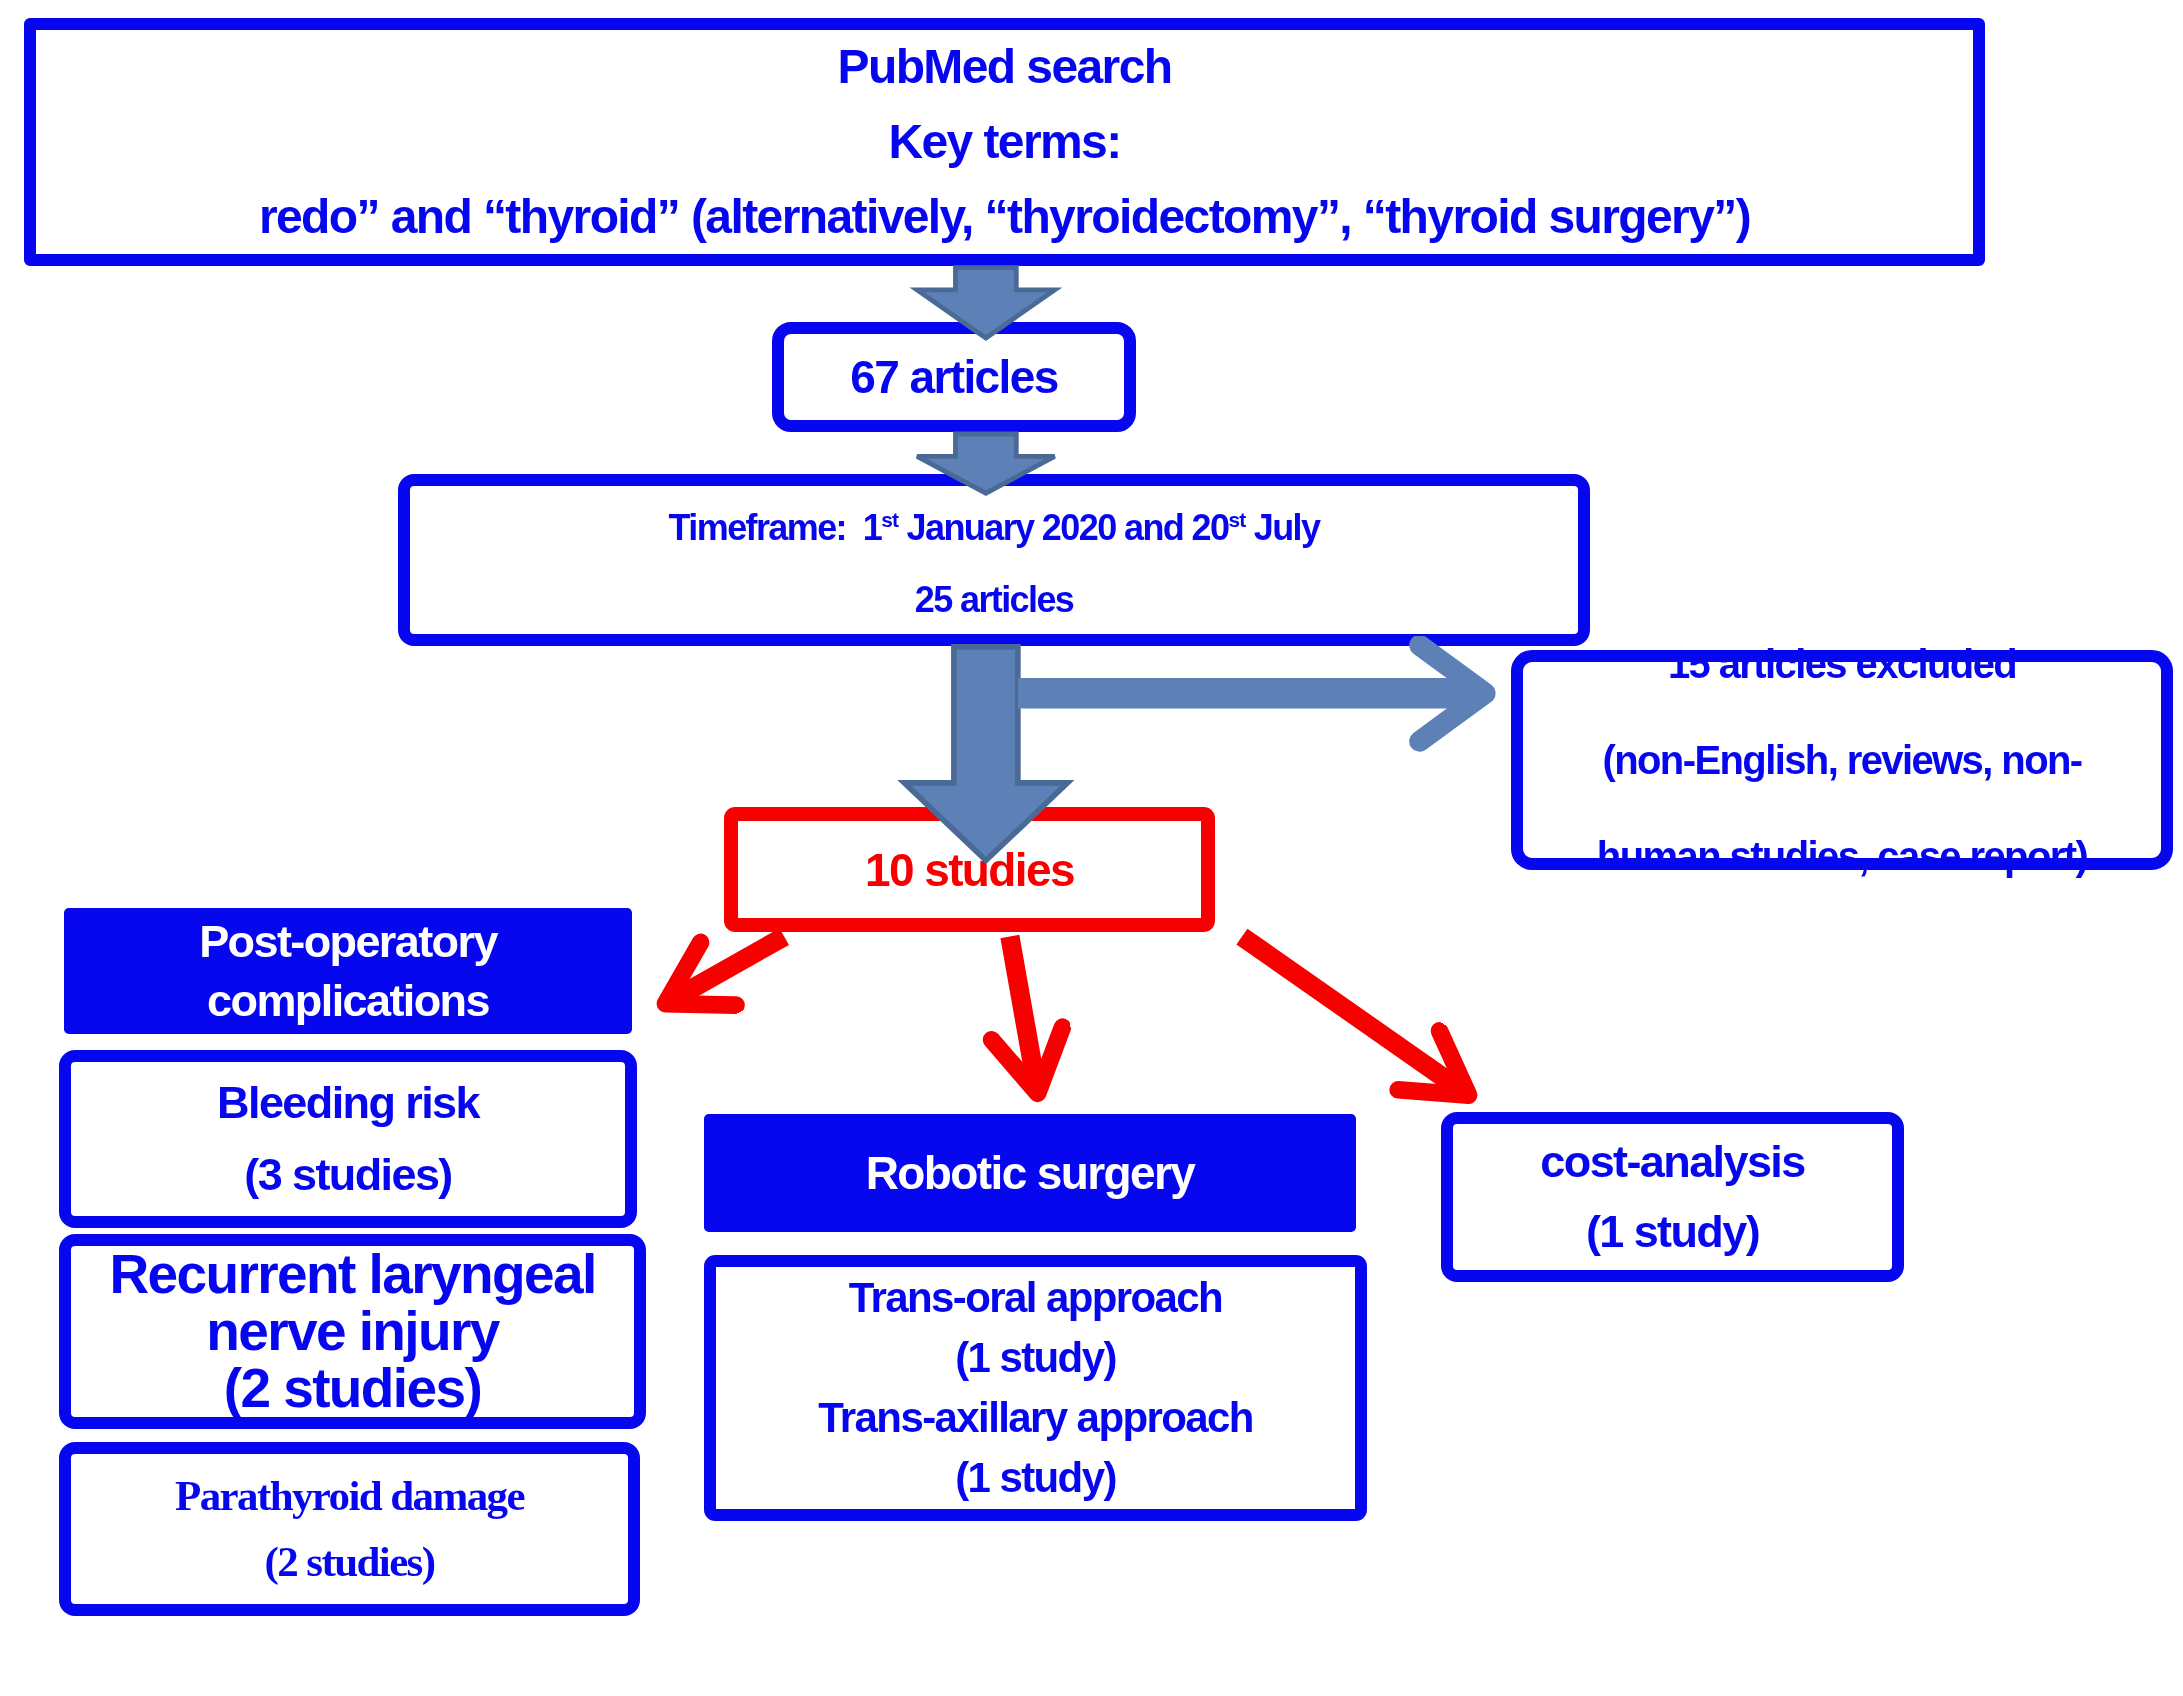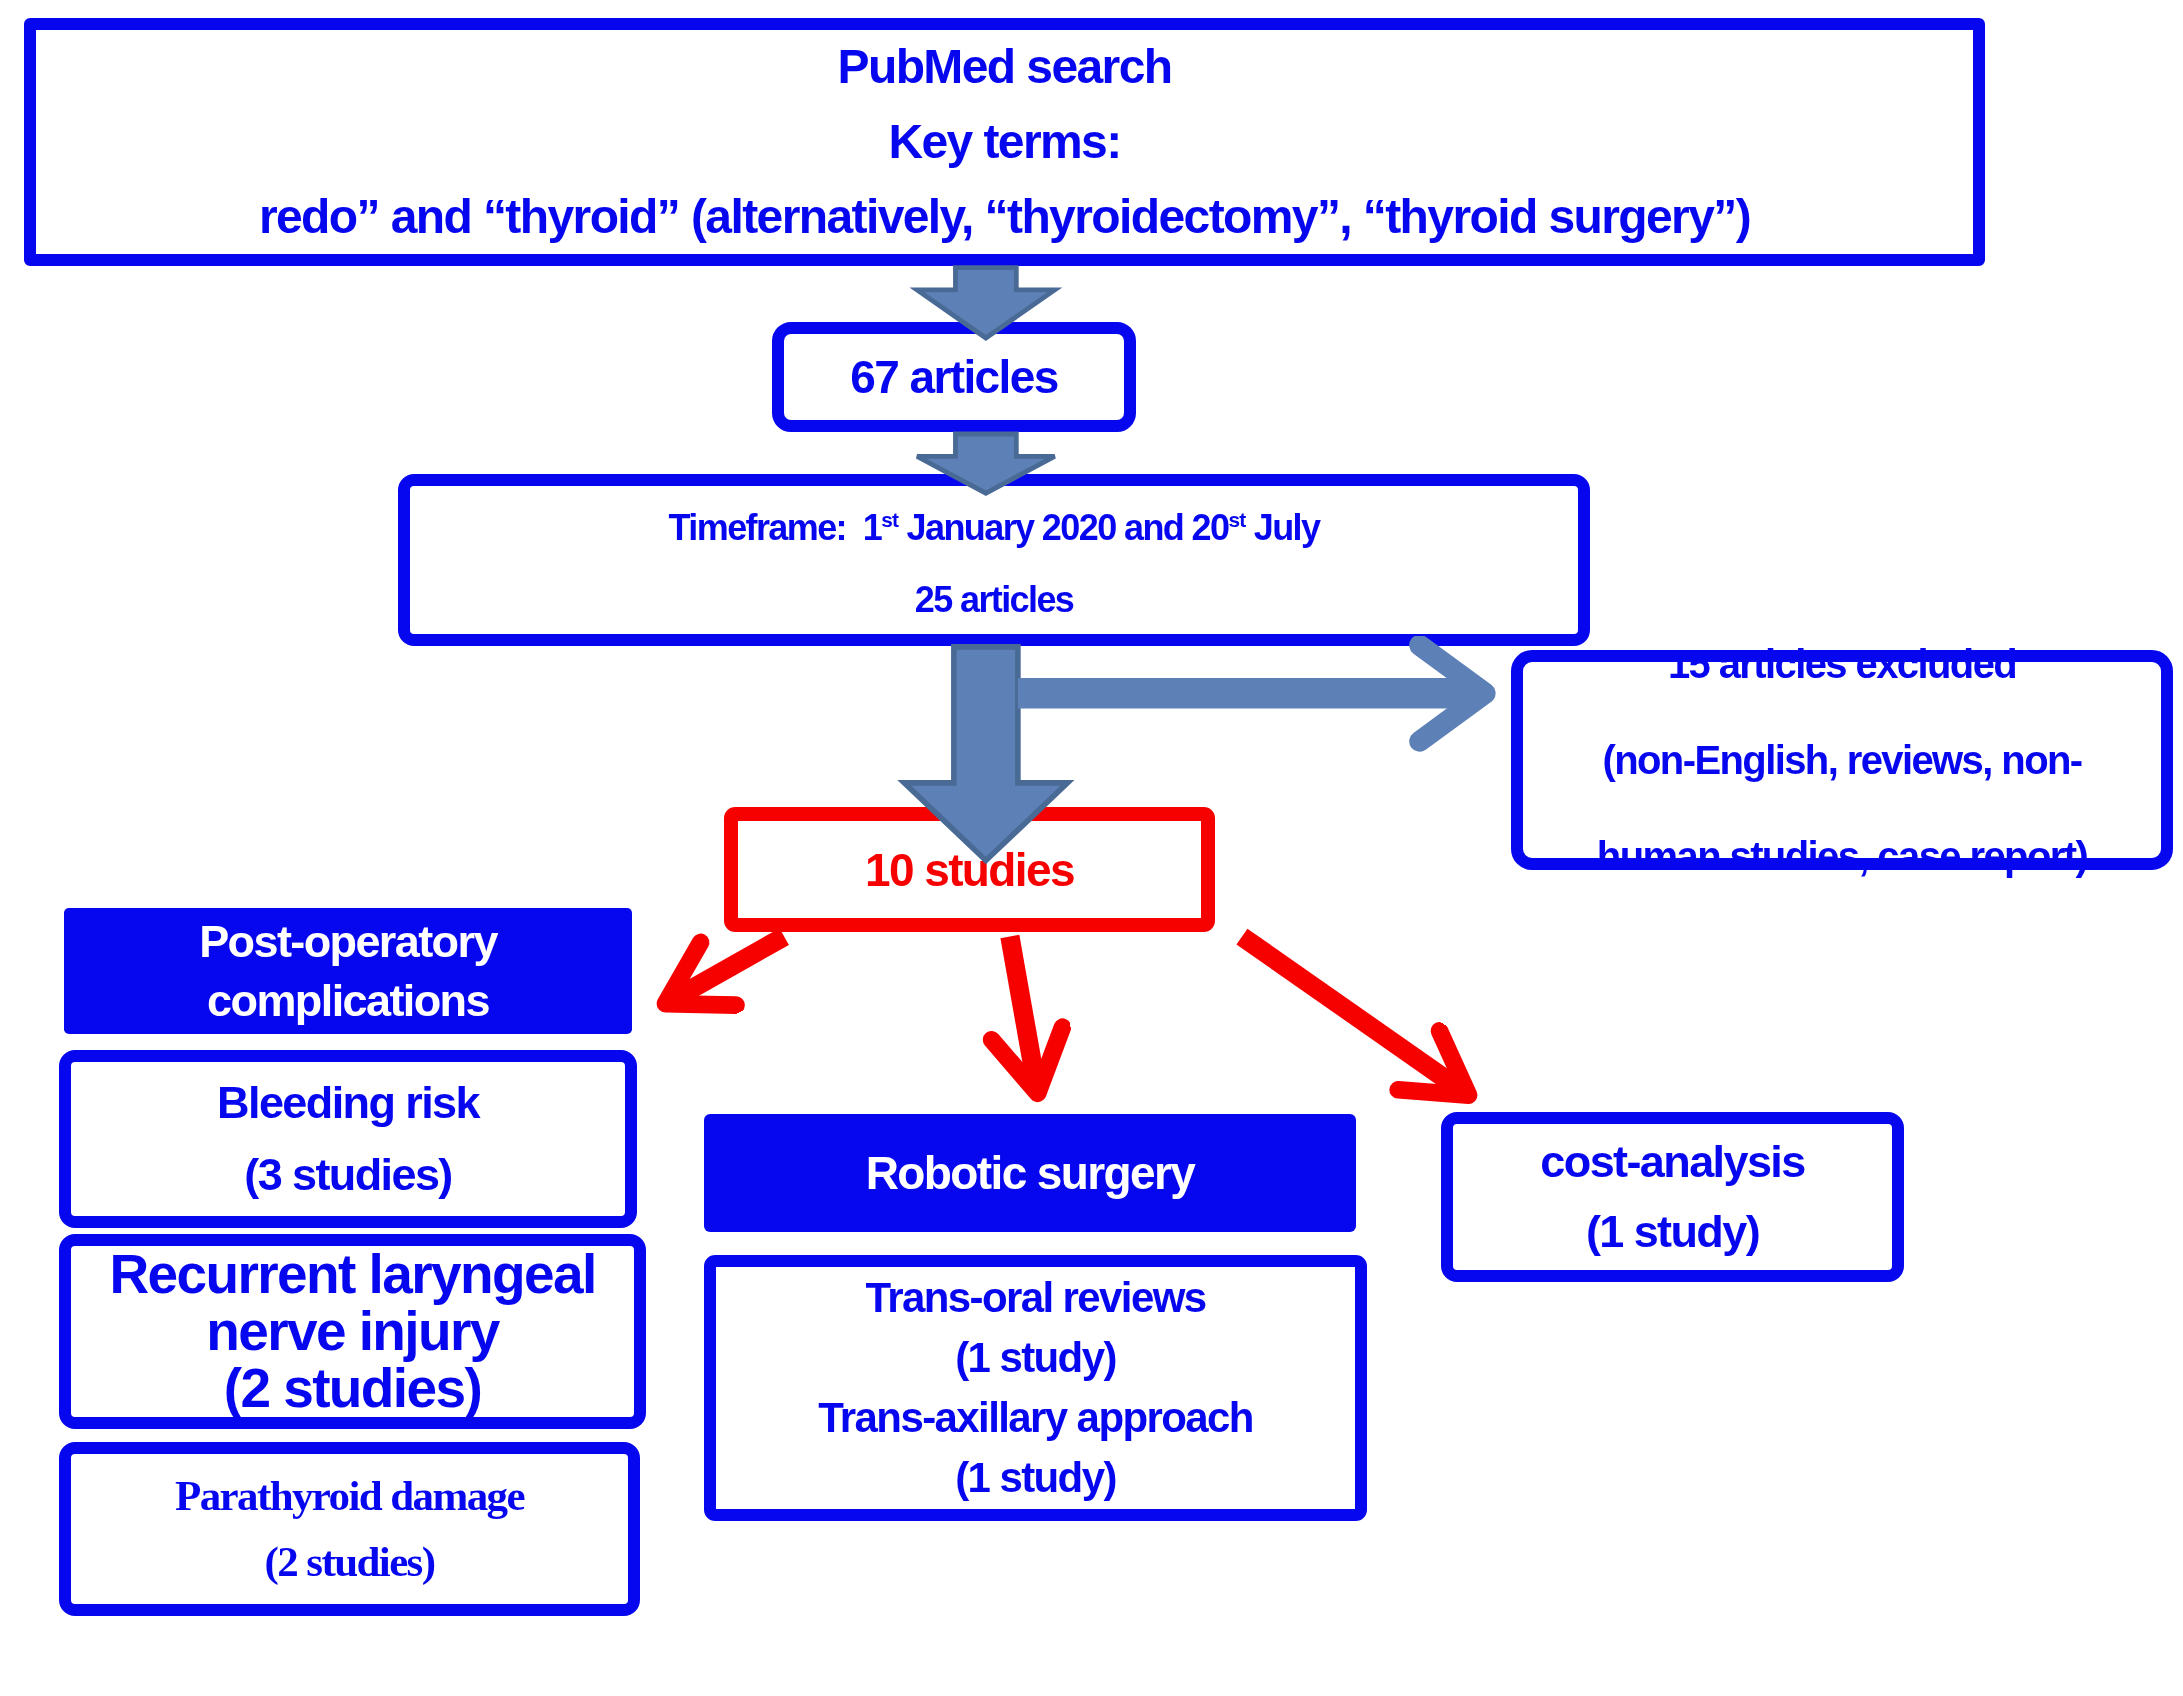--- a/index.html
+++ b/index.html
@@ -35,21 +35,21 @@
   #studies10-box{left:724px;top:807px;width:491px;height:125px;}
   #studies10-box .line{font-size:46px;line-height:94px;}
   #postop-box{left:64px;top:908px;width:568px;height:126px;}
   #postop-box .line{font-size:45px;line-height:59px;}
   #bleeding-box{left:59px;top:1050px;width:578px;height:178px;}
   #bleeding-box .line{font-size:45px;line-height:72px;}
   #recurrent-box{left:59px;top:1234px;width:587px;height:195px;}
   #recurrent-box .line{font-size:55px;line-height:57px;}
   #parathyroid-box{left:59px;top:1442px;width:581px;height:174px;font-family:Liberation Serif, serif;}
   #parathyroid-box .line{font-size:43px;line-height:66px;}
-  #robotic-box{left:704px;top:1114px;width:652px;height:118px;border-radius:6px;}
+  #robotic-box{left:704px;top:1114px;width:652px;height:118px;}
   #robotic-box .line{font-size:46px;line-height:134px;}
   #transoral-box{left:704px;top:1255px;width:663px;height:266px;border-radius:11.2px;}
   #transoral-box .line{font-size:42px;line-height:60px;}
   #cost-box{left:1441px;top:1112px;width:463px;height:170px;}
   #cost-box .line{font-size:45px;line-height:70px;}
 
   sup{font-size:58%;vertical-align:super;letter-spacing:-0.8px;}
 
   #arrow-layer{position:absolute;left:0;top:0;z-index:5;pointer-events:none;}
 </style>
@@ -102,21 +102,21 @@
   <div class="box" id="parathyroid-box">
     <div class="line">Parathyroid damage</div>
     <div class="line">(2 studies)</div>
   </div>
 
   <div class="box filled" id="robotic-box">
     <div class="line">Robotic surgery</div>
   </div>
 
   <div class="box" id="transoral-box">
-    <div class="line">Trans-oral reviews</div>
+    <div class="line">Trans-oral approach</div>
     <div class="line">(1 study)</div>
     <div class="line">Trans-axillary approach</div>
     <div class="line">(1 study)</div>
   </div>
 
   <div class="box" id="cost-box">
     <div class="line">cost-analysis</div>
     <div class="line">(1 study)</div>
   </div>
 

